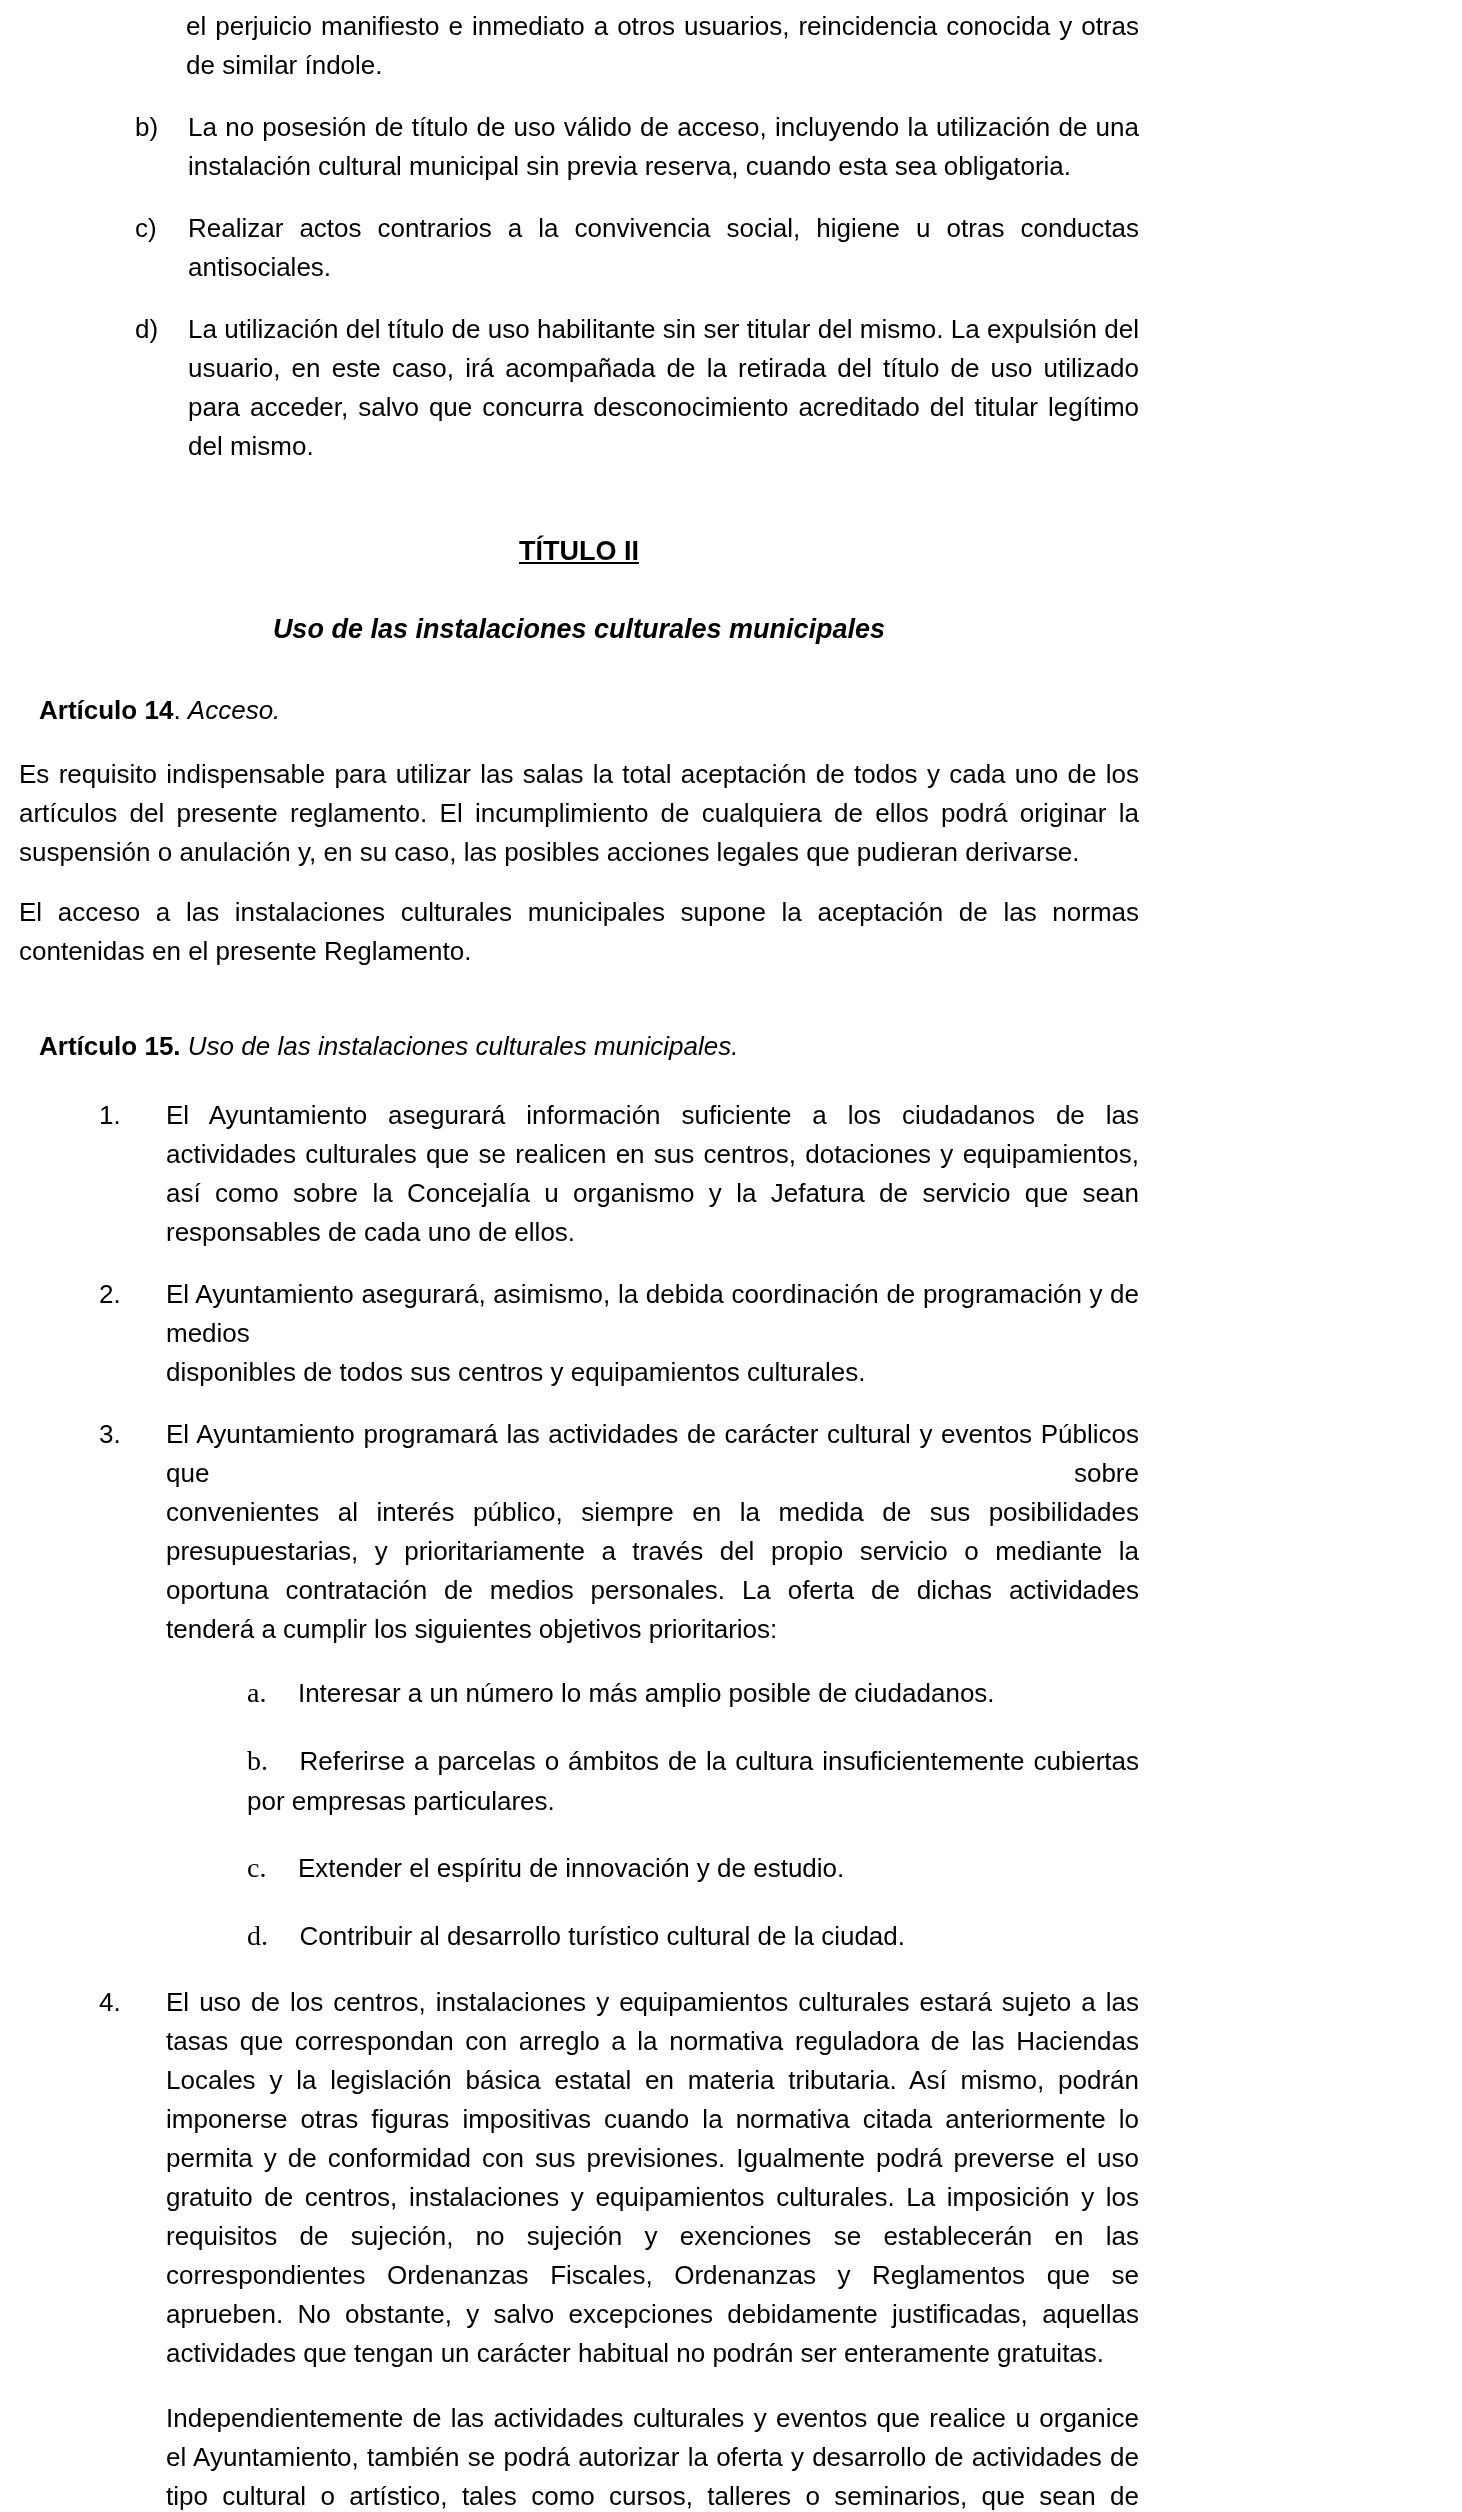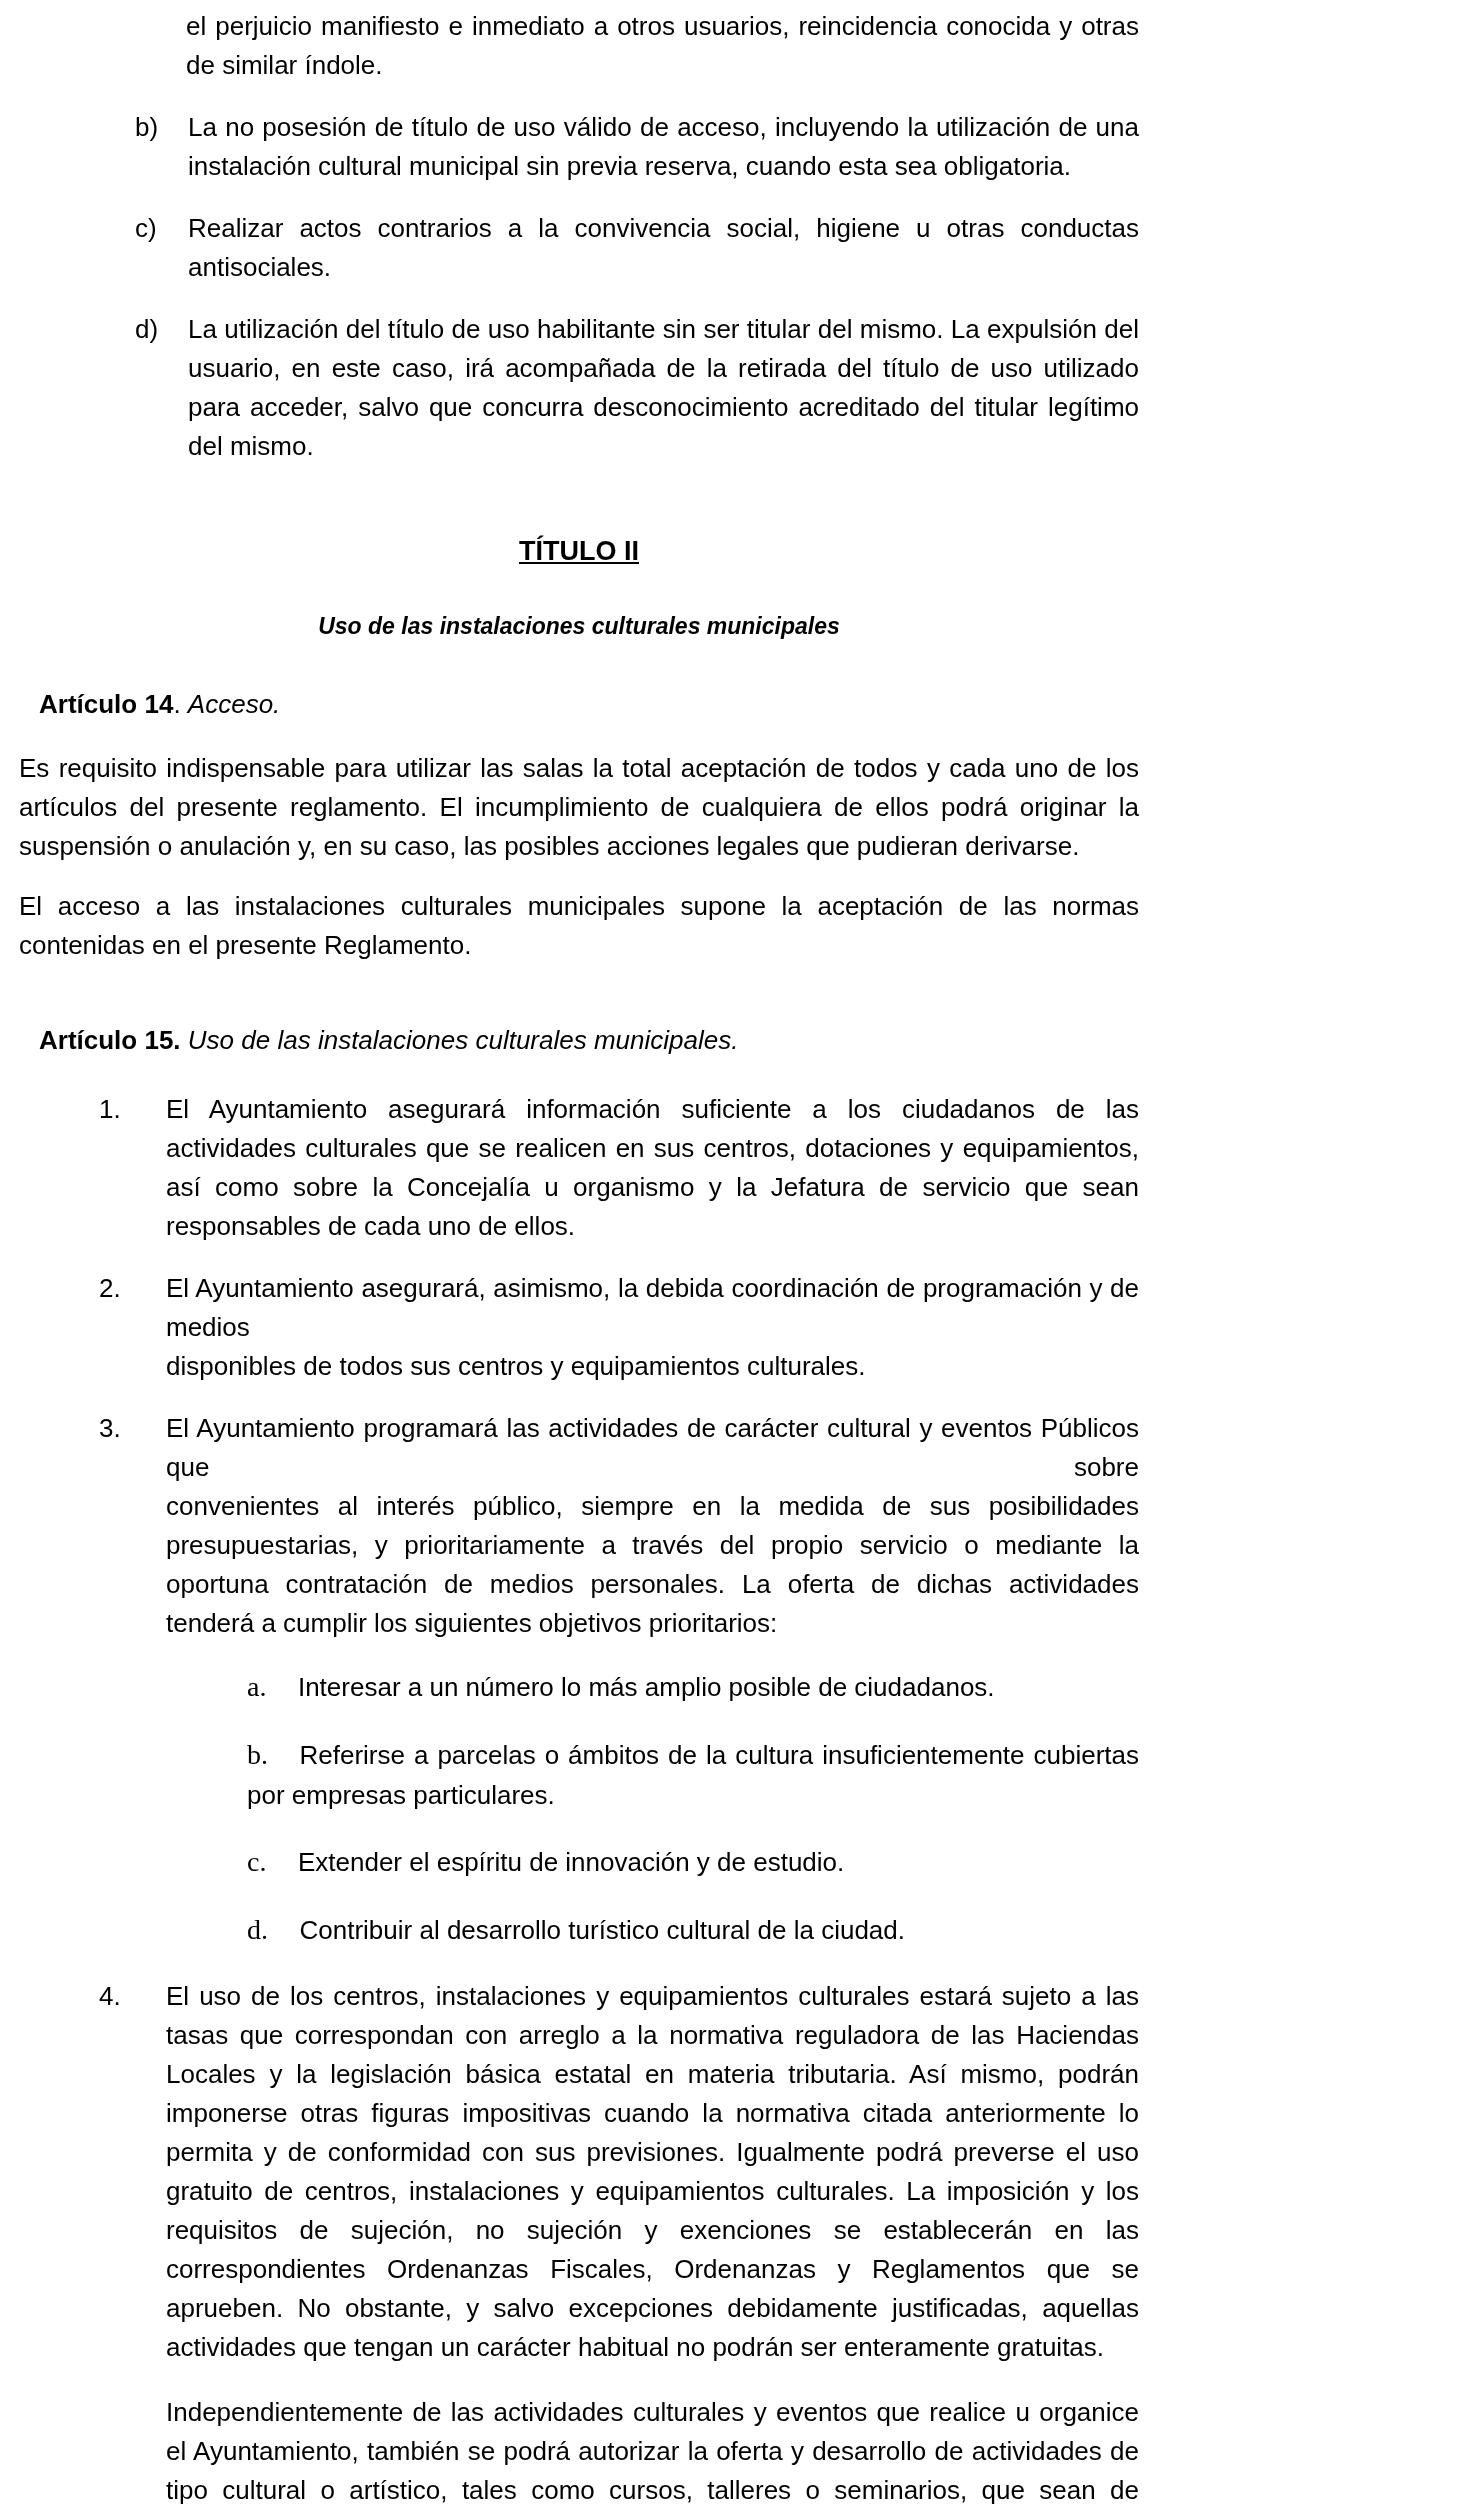--- a/index.html
+++ b/index.html
@@ -13,21 +13,21 @@
     font-family: "Liberation Sans", sans-serif;
     font-size: 26px;
     line-height: 1.5;
     padding: 7px 70px 52px 19px;
     text-align: justify;
   }
   .cont { margin-left: 167px; margin-bottom: 23px; }
   .li1 { position: relative; padding-left: 169px; margin-bottom: 23px; }
   .li1 .marker { position: absolute; left: 116px; }
   .titulo { text-align: center; font-weight: bold; font-size: 27px; margin: 65px 0 37px; text-decoration: underline; }
-  .subtitulo { text-align: center; font-weight: bold; font-style: italic; font-size: 23px; margin: 0 0 42px; }
+  .subtitulo { text-align: center; font-weight: bold; font-style: italic; font-size: 27px; margin: 0 0 42px; }
   .art { margin-bottom: 24.5px; margin-left: 20px; }
   .art .label { font-weight: bold; }
   .art .sep { white-space: pre; }
   .art .aname { font-style: italic; }
   .art15 { margin-top: 56px; margin-bottom: 30px; }
   .para { margin-bottom: 21px; }
   .nitem { position: relative; padding-left: 147px; margin-bottom: 23px; }
   .nitem .num { position: absolute; left: 80px; top: 0; }
   .jlast { text-align: justify; text-align-last: justify; margin-top: 6px; }
   .spread { display: flex; justify-content: space-between; }

